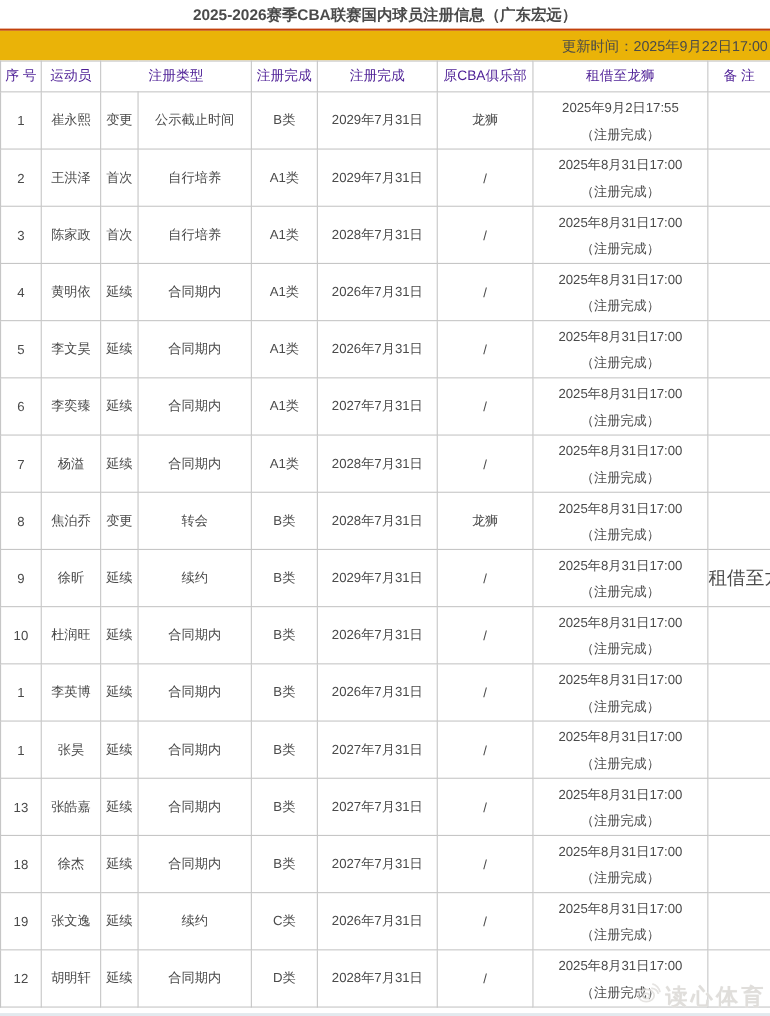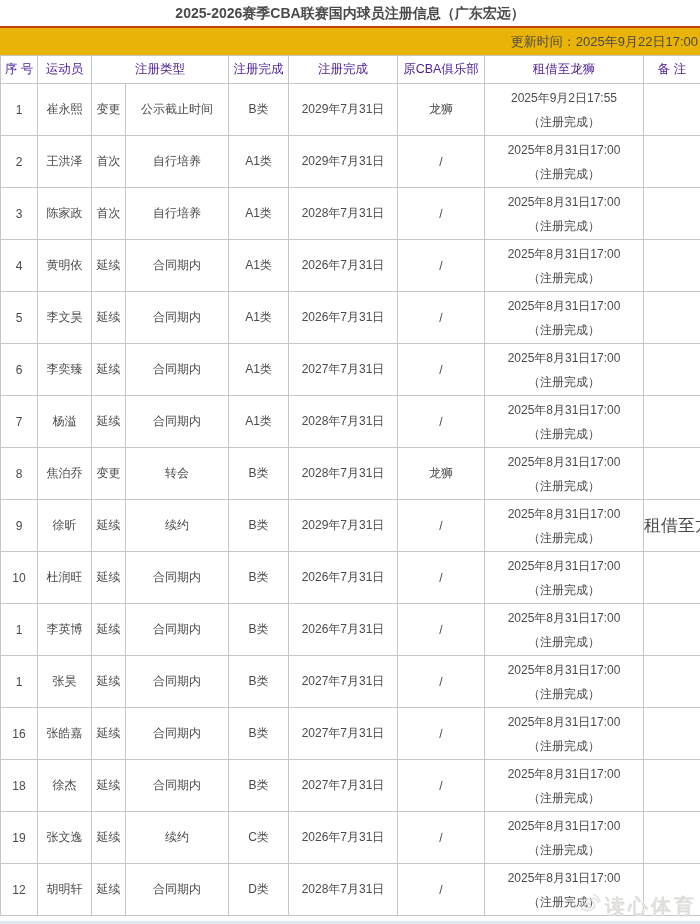--- a/index.html
+++ b/index.html
@@ -274,21 +274,21 @@
     <td>B类</td>
     <td>2027年7月31日</td>
     <td>/</td>
     <td class="cell-deadline">
       <div>2025年8月31日17:00</div>
       <div>（注册完成）</div>
     </td>
     <td class="cell-remark"></td>
   </tr>
       <tr>
-    <td>16</td>
+    <td>13</td>
     <td>张皓嘉</td>
     <td>延续</td>
     <td>合同期内</td>
     <td>B类</td>
     <td>2027年7月31日</td>
     <td>/</td>
     <td class="cell-deadline">
       <div>2025年8月31日17:00</div>
       <div>（注册完成）</div>
     </td>

